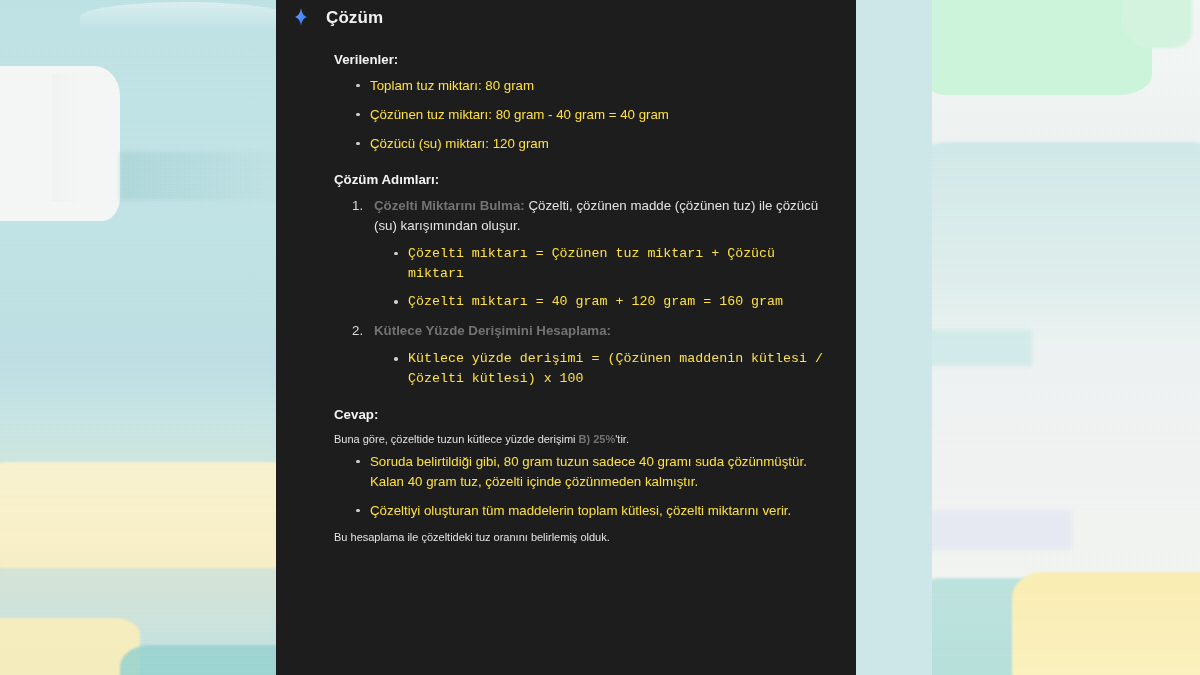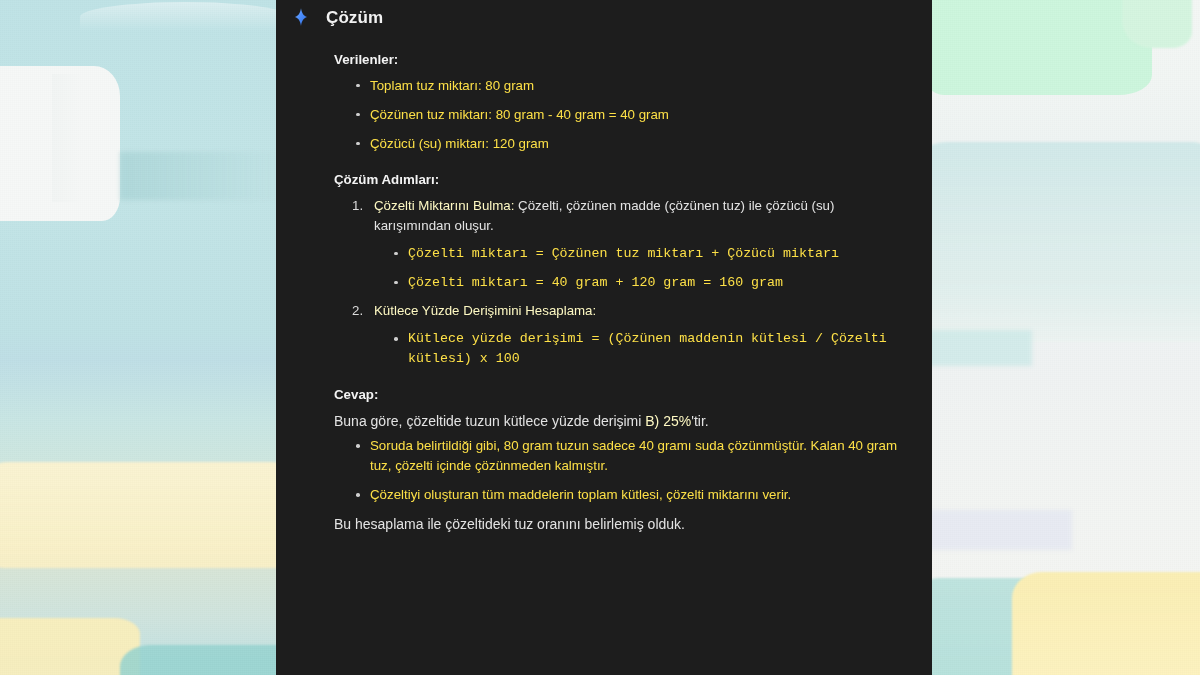--- a/index.html
+++ b/index.html
@@ -179,21 +179,21 @@
     opacity: .20;
     background-image:
       repeating-linear-gradient(0deg, rgba(0,0,0,.05) 0 1px, rgba(255,255,255,.05) 1px 2px),
       repeating-linear-gradient(90deg, rgba(0,0,0,.04) 0 1px, rgba(255,255,255,.04) 1px 2px);
   }
 
   
   .panel {
     position: absolute;
     left: 276px; top: 0;
-    width: 656px; height: 675px;
+    width: 580px; height: 675px;
     background: #1d1d1d;
     z-index: 2;
     overflow: hidden;
     color: #e6e6e6;
     padding: 0;
   }
   .panel-inner {
     padding: 0 22px 0 12px;
   }
 
@@ -228,21 +228,21 @@
   .sec-head {
     font-weight: bold;
     color: #f3f3f3;
     font-size: 13.3px;
     margin: 16px 0 6px 0;
   }
   .sec-head.first { margin-top: 18px; }
   .para {
     margin: 4px 0 0 0;
     color: #e3e3e3;
-    font-size: 14px;
+    font-size: 11px;
   }
   .para.tight { margin-top: 3px; }
 
   ul.blist, ol.nlist {
     margin: 4px 0 0 0;
     padding-left: 22px;
   }
   ul.blist { list-style: none; }
   ul.blist > li {
     position: relative;
@@ -275,21 +275,21 @@
     left: 0; top: 0;
     color: #dcdcdc;
     font-size: 13.3px;
   }
   ol.nlist ul.blist {
     margin-top: 8px;
     padding-left: 20px;
     font-family: Liberation Mono, monospace;
   }
   ol.nlist ul.blist > li { margin-bottom: 9px; }
-  .b { font-weight: normal; color: #fef9c3; }
+  .b { font-weight: bold; color: #737373; }
 </style>
 </head>
 <body>
 
 <div id="app">
 
   <div class="wallpaper">
     <div class="wall-left">
       <div class="sheen"></div>
       <div class="white-patch"></div>

